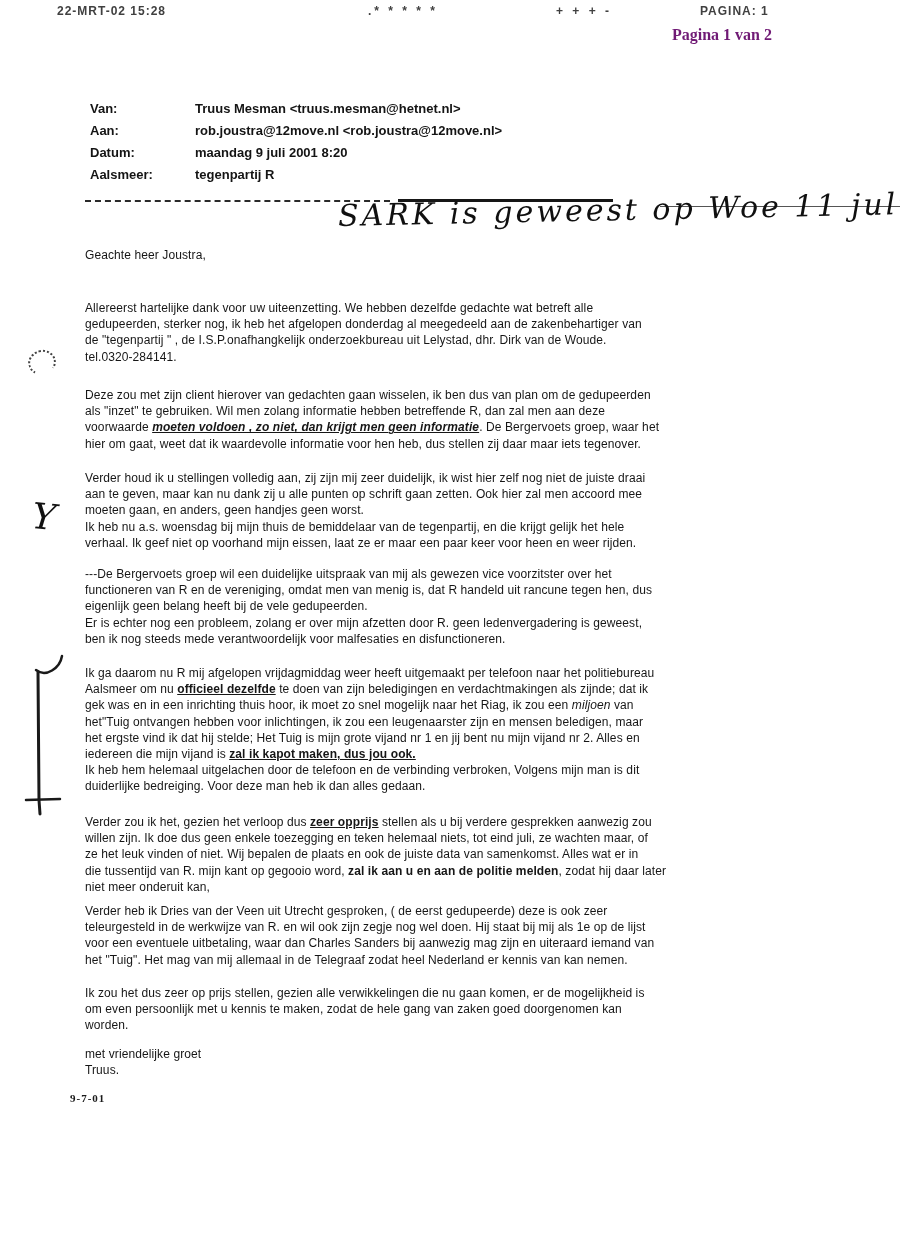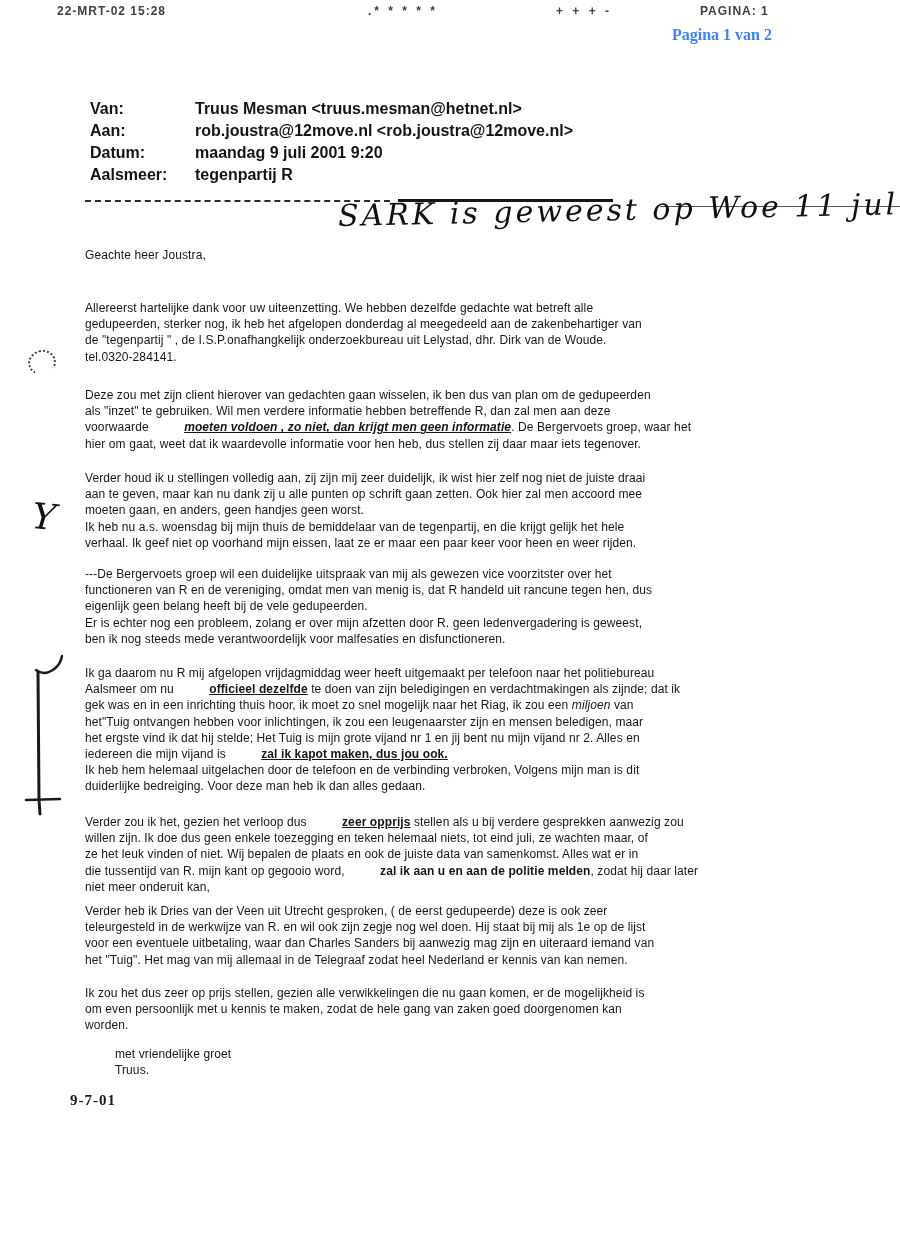--- a/index.html
+++ b/index.html
@@ -12,23 +12,23 @@
     overflow:hidden;
   }
   
   .faxline{position:absolute;top:4px;left:0;width:100%;height:16px;
     font-family:Liberation Sans, sans-serif;font-size:12px;font-weight:bold;color:#404040;}
   .fax-dt{position:absolute;left:57px;top:0;letter-spacing:1px;}
   .fax-stars{position:absolute;left:368px;top:0;letter-spacing:3px;}
   .fax-plus{position:absolute;left:556px;top:0;letter-spacing:3px;}
   .fax-page{position:absolute;left:700px;top:0;letter-spacing:1px;}
   .page-label{position:absolute;left:672px;top:26px;
-    font-family:"Liberation Serif", serif;font-size:16px;font-weight:bold;color:#3b82f6;text-align:right;}
+    font-family:"Liberation Serif", serif;font-size:16px;font-weight:bold;color:#701a75;text-align:right;}
   
-  .hdr{position:absolute;left:90px;top:98px;font-size:16px;line-height:22px;}
+  .hdr{position:absolute;left:90px;top:98px;font-size:13px;line-height:22px;}
   .hdr-row{display:flex;}
   .hdr-label{font-weight:bold;width:105px;flex:0 0 105px;}
   .hdr-value{font-weight:600;white-space:nowrap;}
   
   .rule-dash{position:absolute;left:85px;top:200px;width:305px;border-top:2px dashed #2a2a2a;}
   .rule-solid{position:absolute;left:398px;top:199px;width:215px;border-top:3px solid #161616;}
   .rule-thin{position:absolute;left:660px;top:206px;width:300px;border-top:1px solid #555;}
   
   .handwriting{
     font-family:"DejaVu Serif", serif;
@@ -36,26 +36,26 @@
   }
   .hw-note{position:absolute;left:338px;top:192px;font-size:30px;letter-spacing:3px;
     transform:rotate(-1.2deg);white-space:nowrap;}
   .hw-check{position:absolute;left:32px;top:496px;font-size:36px;transform:rotate(6deg);}
   .hw-circle{position:absolute;left:28px;top:350px;width:24px;height:21px;
     border:2px dotted #444;border-radius:50%;border-bottom-color:transparent;transform:rotate(-15deg);}
   .hw-bracket{position:absolute;left:22px;top:652px;}
   
   .para{position:absolute;left:85px;width:770px;font-size:12px;line-height:16.2px;
     white-space:pre-wrap;color:#161616;letter-spacing:0.1px;}
-  .para span.b{font-weight:bold;margin-left:32px;}
+  .para span.b{font-weight:bold;}
   .para span.u{text-decoration:underline;}
   .para span.i{font-style:italic;}
   .greeting{top:247px;}
-  .closing{top:1046px;margin-left:30px;}
-  .footer-date{position:absolute;left:70px;top:1092px;font-size:15px;font-weight:bold;
+  .closing{top:1046px;}
+  .footer-date{position:absolute;left:70px;top:1092px;font-size:11px;font-weight:bold;
     font-family:"Liberation Serif", serif;letter-spacing:1px;color:#1a1a1a;}
 </style>
 </head>
 <body>
 
 <div class="page">
 
   <div class="faxline">
     <span class="fax-dt">22-MRT-02 15:28</span>
     <span class="fax-stars">.* * * * *</span>
@@ -69,21 +69,21 @@
     <div class="hdr-row">
       <span class="hdr-label">Van:</span>
       <span class="hdr-value">Truus Mesman &lt;truus.mesman@hetnet.nl&gt;</span>
     </div>
     <div class="hdr-row">
       <span class="hdr-label">Aan:</span>
       <span class="hdr-value">rob.joustra@12move.nl &lt;rob.joustra@12move.nl&gt;</span>
     </div>
     <div class="hdr-row">
       <span class="hdr-label">Datum:</span>
-      <span class="hdr-value">maandag 9 juli 2001 9:20</span>
+      <span class="hdr-value">maandag 9 juli 2001 8:20</span>
     </div>
     <div class="hdr-row">
       <span class="hdr-label">Aalsmeer:</span>
       <span class="hdr-value">tegenpartij R</span>
     </div>
   </div>
 
   <div class="rule-dash"></div>
   <div class="rule-solid"></div>
   <div class="rule-thin"></div>
@@ -100,21 +100,21 @@
     </svg>
   </div>
 
   <div class="para greeting">Geachte heer Joustra,</div>
 
   <div class="para" style="top:300px"><span>Allereerst hartelijke dank voor uw uiteenzetting. We hebben dezelfde gedachte wat betreft alle
 gedupeerden, sterker nog, ik heb het afgelopen donderdag al meegedeeld aan de zakenbehartiger van
 de "tegenpartij " , de I.S.P.onafhangkelijk onderzoekbureau uit Lelystad, dhr. Dirk van de Woude.
 tel.0320-284141.</span></div>
   <div class="para" style="top:387px"><span>Deze zou met zijn client hierover van gedachten gaan wisselen, ik ben dus van plan om de gedupeerden
-als "inzet" te gebruiken. Wil men verdere informatie hebben betreffende R, dan zal men aan deze
+als "inzet" te gebruiken. Wil men zolang informatie hebben betreffende R, dan zal men aan deze
 voorwaarde </span><span class="b u i">moeten voldoen , zo niet, dan krijgt men geen informatie</span><span>. De Bergervoets groep, waar het
 hier om gaat, weet dat ik waardevolle informatie voor hen heb, dus stellen zij daar maar iets tegenover.</span></div>
   <div class="para" style="top:470px"><span>Verder houd ik u stellingen volledig aan, zij zijn mij zeer duidelijk, ik wist hier zelf nog niet de juiste draai
 aan te geven, maar kan nu dank zij u alle punten op schrift gaan zetten. Ook hier zal men accoord mee
 moeten gaan, en anders, geen handjes geen worst.
 Ik heb nu a.s. woensdag bij mijn thuis de bemiddelaar van de tegenpartij, en die krijgt gelijk het hele
 verhaal. Ik geef niet op voorhand mijn eissen, laat ze er maar een paar keer voor heen en weer rijden.</span></div>
   <div class="para" style="top:566px"><span>---De Bergervoets groep wil een duidelijke uitspraak van mij als gewezen vice voorzitster over het
 functioneren van R en de vereniging, omdat men van menig is, dat R handeld uit rancune tegen hen, dus
 eigenlijk geen belang heeft bij de vele gedupeerden.

